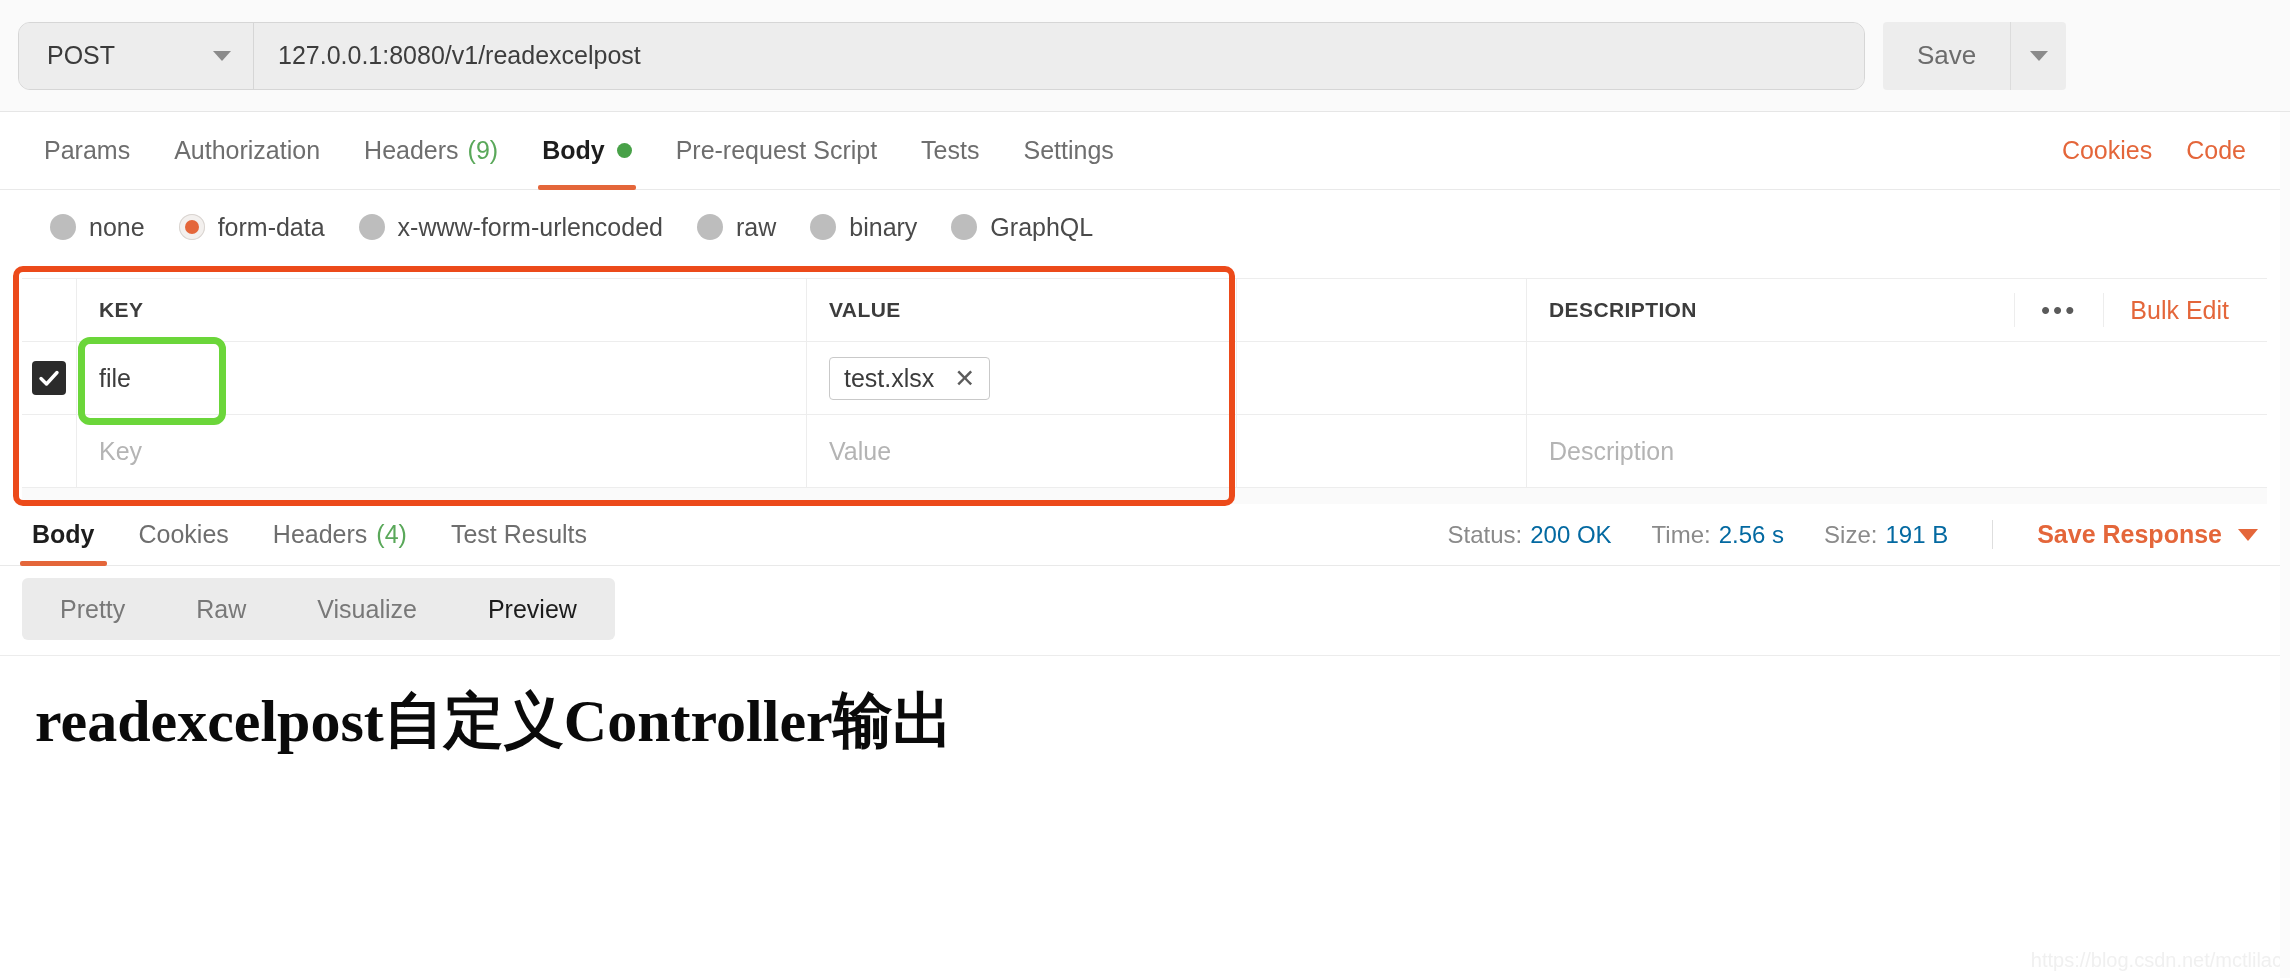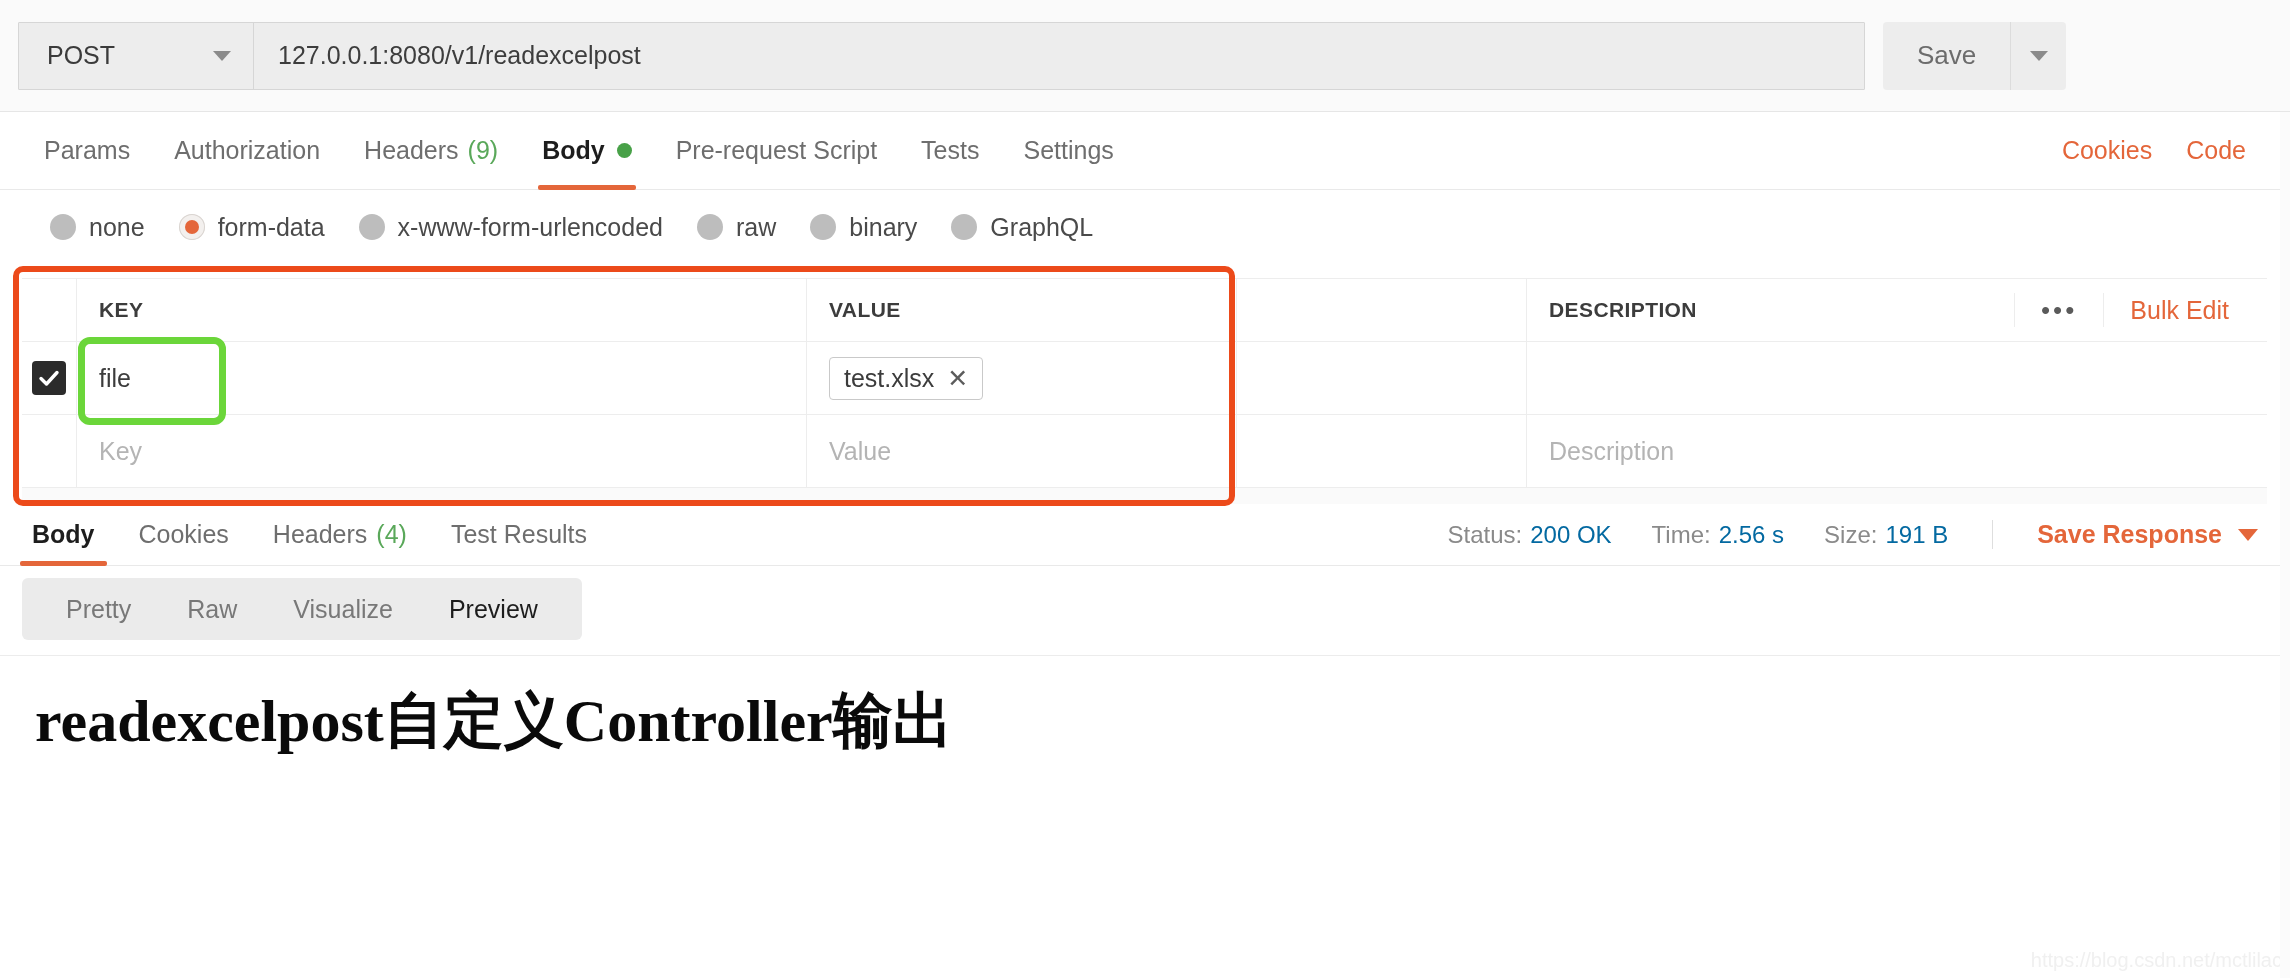--- a/index.html
+++ b/index.html
@@ -12,21 +12,21 @@
   .app { position: relative; width: 2290px; height: 978px; background: #fff; }
 
   
   .urlbar {
     position: absolute; left: 0; top: 0; width: 2290px; height: 112px;
     background: #fafafa; border-bottom: 1px solid #e6e6e6;
     display: flex; align-items: center; padding: 0 18px;
   }
   .method-url {
     display: flex; height: 68px; flex: 1 1 auto; max-width: 1847px;
-    border: 1px solid #d6d6d6; border-radius: 1px; overflow: hidden;
+    border: 1px solid #d6d6d6; border-radius: 12px; overflow: hidden;
     background: #ededed;
   }
   .method-select {
     width: 235px; height: 100%; background: #ededed;
     display: flex; align-items: center; justify-content: space-between;
     padding: 0 22px 0 28px; border-right: 1px solid #d6d6d6;
     font-size: 25px; color: #3b3b3b; cursor: pointer;
   }
   .caret-dn {
     width: 0; height: 0; border-left: 9px solid transparent;
@@ -137,21 +137,21 @@
   .bulk {
     padding: 0 16px 0 26px; color: #e4663a; font-size: 25px;
     border-left: 1px solid #ededed; height: 34px; display: flex; align-items: center; cursor: pointer;
   }
   .chk {
     width: 34px; height: 34px; border-radius: 4px; background: #2b2b2b;
     display: flex; align-items: center; justify-content: center; cursor: pointer;
   }
   .chk svg { display: block; }
   .filechip {
-    display: inline-flex; align-items: center; gap: 13px;
+    display: inline-flex; align-items: center; gap: 20px;
     border: 1px solid #c9c9c9; border-radius: 4px; padding: 6px 14px;
     background: #fff;
   }
   .filechip .nm { font-size: 25px; color: #3c3c3c; }
   .filechip .xx { font-size: 25px; color: #5c5c5c; cursor: pointer; line-height: 1; }
   .fd-foot { height: 46px; width: 100%; background: #fafafa; border-bottom: 1px solid #ededed; }
 
   
   .ann-red {
     position: absolute; left: 13px; top: 266px; width: 1222px; height: 240px;
@@ -187,21 +187,21 @@
   }
   .save-resp i {
     width: 0; height: 0; border-left: 10px solid transparent;
     border-right: 10px solid transparent; border-top: 12px solid #e4663a;
   }
 
   
   .viewmodes {
     position: absolute; left: 22px; top: 578px;
     background: #ebebeb; border-radius: 6px; height: 62px;
-    display: flex; align-items: center; padding: 0 16px;
+    display: flex; align-items: center; padding: 0 10px; gap: 15px;
   }
   .vm {
     padding: 0 28px; height: 62px; display: flex; align-items: center;
     font-size: 25px; color: #787878; cursor: pointer;
   }
   .vm.active { color: #1c1c1c; }
 
   
   .preview-area {
     position: absolute; left: 0; top: 655px; width: 2290px; height: 323px;

